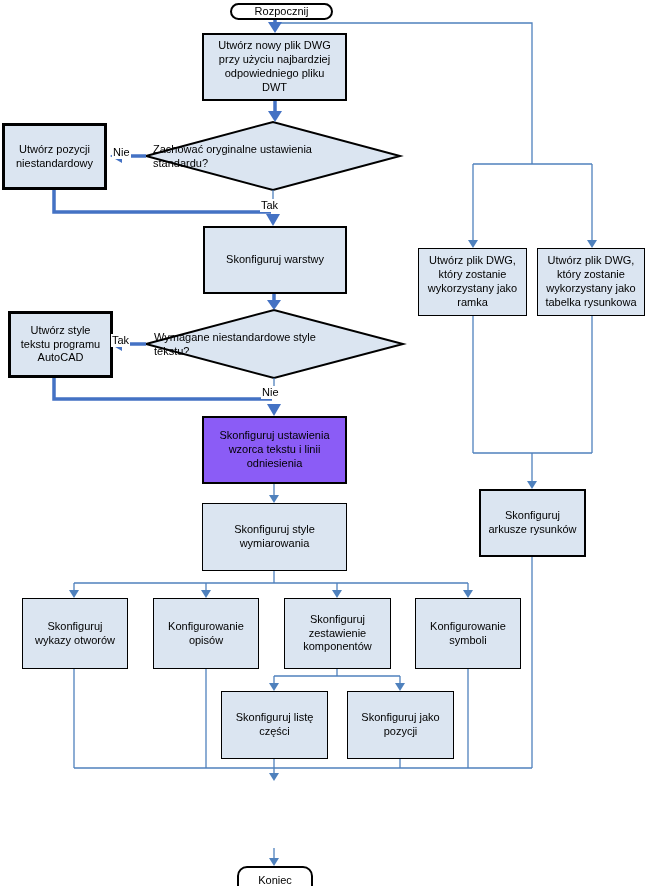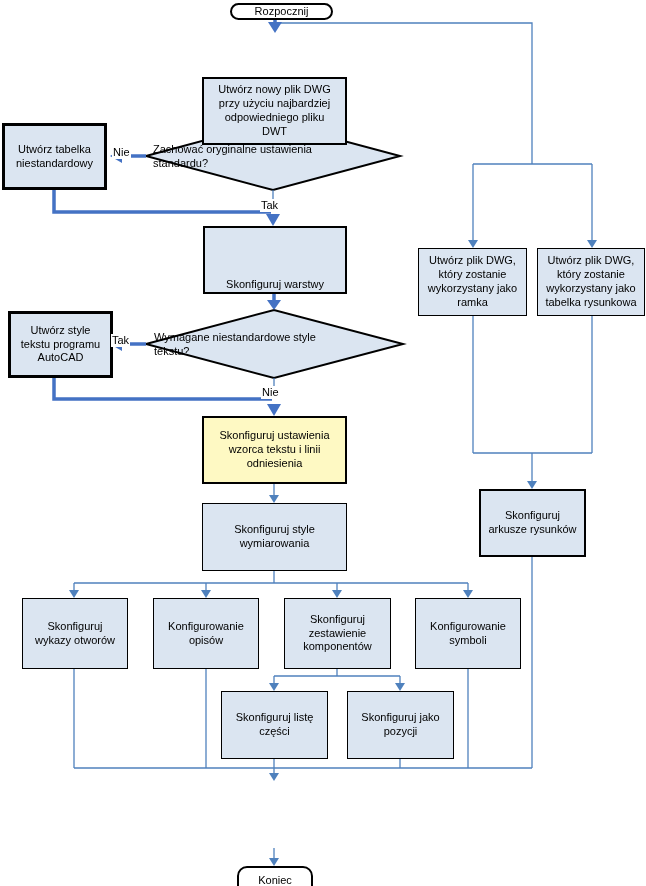--- a/index.html
+++ b/index.html
@@ -15,21 +15,21 @@
   .thick line,.thick polyline{stroke:#4472c4;stroke-width:3.5;fill:none;}
   .thick-heads polygon{fill:#4472c4;stroke:none;}
   .node{
     position:absolute;box-sizing:border-box;background:#dbe5f1;border:1px solid #000;
     display:flex;align-items:center;justify-content:center;text-align:center;
     font-size:11px;line-height:1.27;
   }
   .node span{white-space:pre-line;display:block;width:100%;}
   .b2{border-width:2px;}
   .b3{border-width:3px;}
-  .hl{background:#fef9c3;justify-content:flex-end;}
+  .hl{background:#8b5cf6;justify-content:flex-end;}
   .term{background:#fff;border-width:2px;border-radius:10px;font-size:11px;}
   .dlabel{
     position:absolute;background:transparent;border:none;display:flex;align-items:center;
     justify-content:center;font-size:11px;line-height:1.3;
   }
   .dlabel span{white-space:pre-line;display:block;width:100%;}
   .elabel{
     position:absolute;font-size:11px;line-height:13px;background:#fff;padding:0 1px;
   }
 </style>
@@ -109,27 +109,27 @@
     </g>
   </svg>
 
   <div class="node term" style="left:230px;top:3px;width:103px;height:17px;">
     <span>Rozpocznij</span>
   </div>
   <div class="node term" style="left:237px;top:866px;width:76px;height:30px;">
     <span>Koniec</span>
   </div>
 
-  <div class="node b2" style="left:202px;top:33px;width:145px;height:68px;margin-top:44px;">
+  <div class="node b2" style="left:202px;top:33px;width:145px;height:68px;">
     <span>Utwórz nowy plik DWG
 przy użyciu najbardziej
 odpowiedniego pliku
 DWT</span>
   </div>
-  <div class="node b2" style="left:203px;top:226px;width:144px;height:68px;align-items:flex-end;">
+  <div class="node b2" style="left:203px;top:226px;width:144px;height:68px;">
     <span>Skonfiguruj warstwy</span>
   </div>
   <div class="node b2 hl" style="left:202px;top:416px;width:145px;height:68px;">
     <span>Skonfiguruj ustawienia
 wzorca tekstu i linii
 odniesienia</span>
   </div>
   <div class="node" style="left:202px;top:503px;width:145px;height:68px;">
     <span>Skonfiguruj style
 wymiarowania</span>
@@ -138,21 +138,21 @@
   <div class="dlabel" style="left:153px;top:133px;width:240px;height:46px;">
     <span>Zachować oryginalne ustawienia
 standardu?</span>
   </div>
   <div class="dlabel" style="left:154px;top:321px;width:240px;height:46px;">
     <span>Wymagane niestandardowe style
 tekstu?</span>
   </div>
 
   <div class="node b3" style="left:2px;top:123px;width:105px;height:67px;">
-    <span>Utwórz tabelka
+    <span>Utwórz pozycji
 niestandardowy</span>
   </div>
   <div class="node b3" style="left:8px;top:311px;width:105px;height:67px;">
     <span>Utwórz style
 tekstu programu
 AutoCAD</span>
   </div>
 
   <div class="node" style="left:22px;top:598px;width:106px;height:71px;">
     <span>Skonfiguruj

